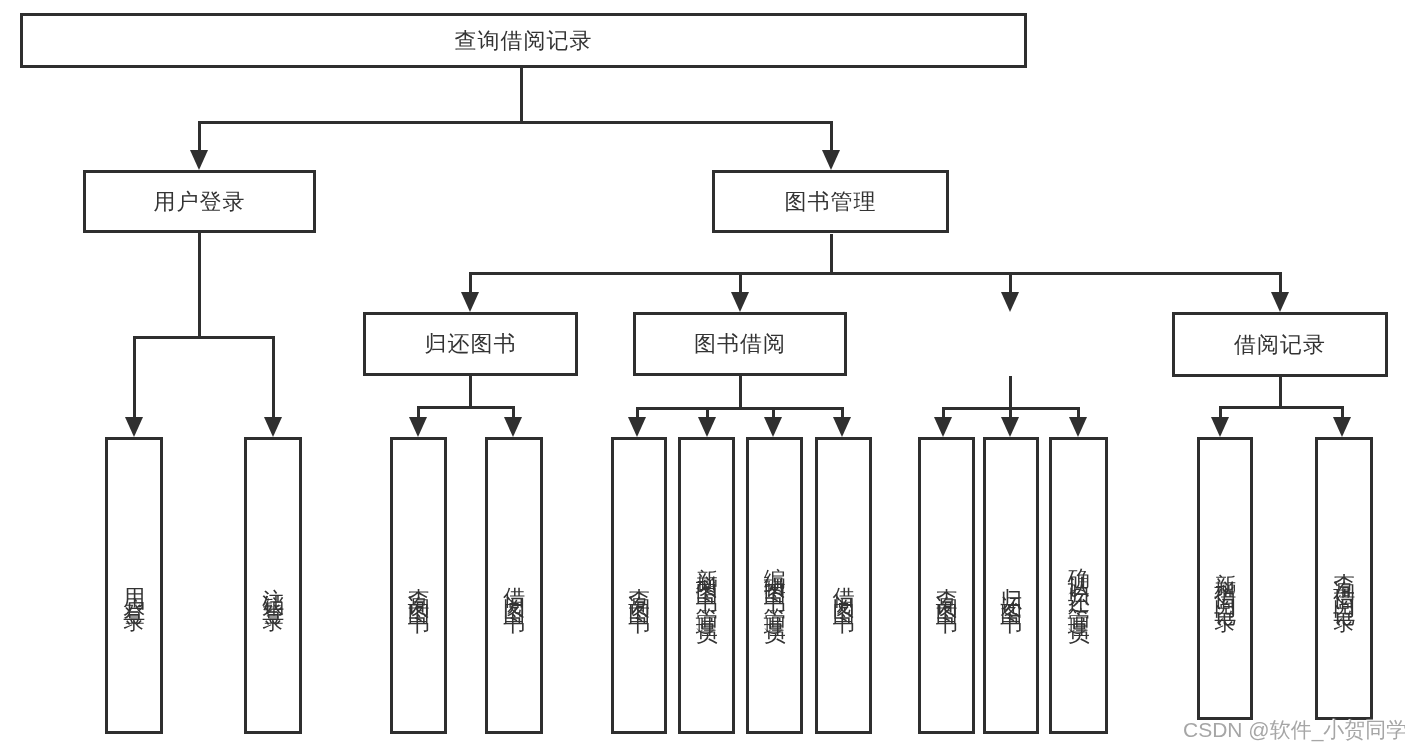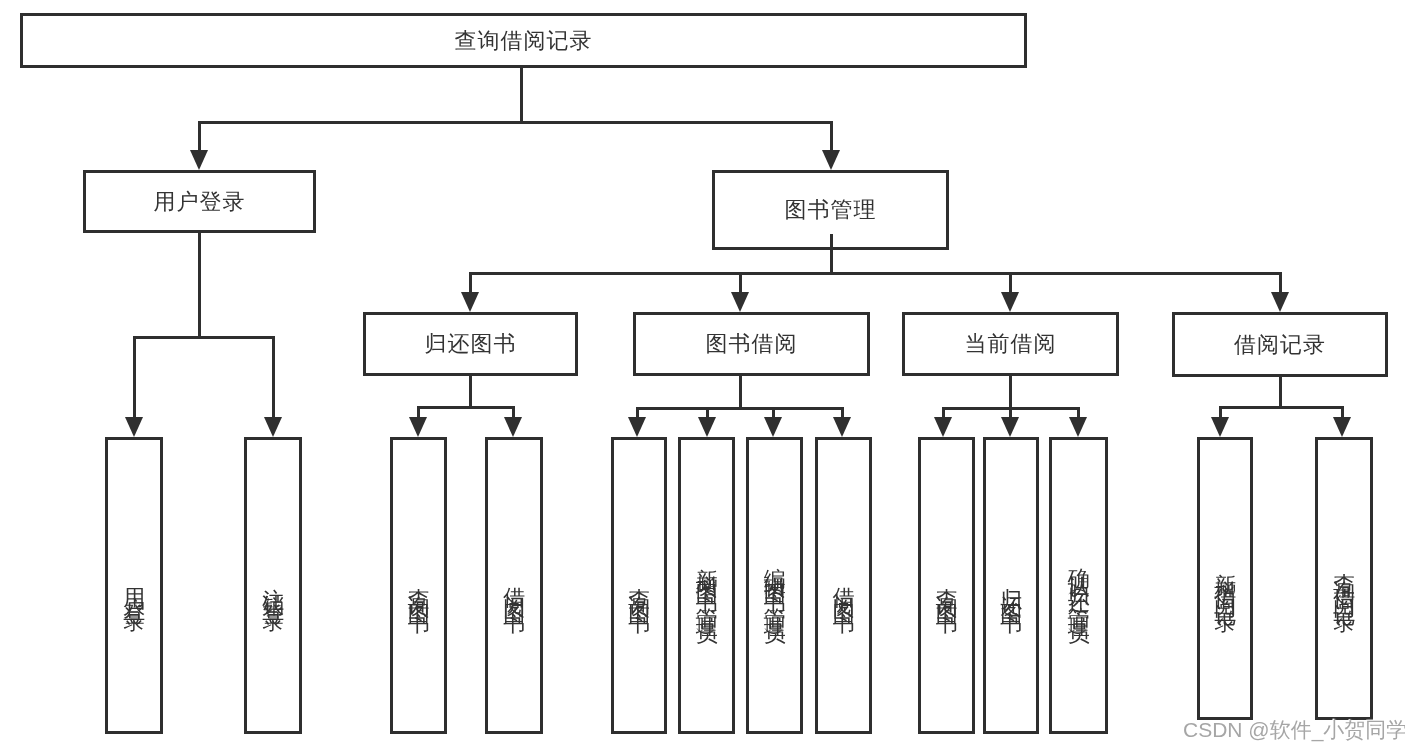--- a/index.html
+++ b/index.html
@@ -43,21 +43,21 @@
   <div>
     <div class="vline" style="left:520px;top:68px;height:54px;"></div>
     <div class="hline" style="left:198px;top:121px;width:634px;"></div>
     <div class="vline" style="left:198px;top:121px;height:32px;"></div>
     <div class="arrow" style="left:190px;top:150px;"></div>
     <div class="vline" style="left:830px;top:121px;height:32px;"></div>
     <div class="arrow" style="left:822px;top:150px;"></div>
   </div>
 
   <div class="box" style="left:83px;top:170px;width:233px;height:63px;">用户登录</div>
-  <div class="box" style="left:712px;top:170px;width:237px;height:80px;">图书管理</div>
+  <div class="box" style="left:712px;top:170px;width:237px;height:63px;">图书管理</div>
 
   <div>
     <div class="vline" style="left:198px;top:233px;height:105px;"></div>
     <div class="hline" style="left:133px;top:336px;width:142px;"></div>
     <div class="vline" style="left:133px;top:336px;height:84px;"></div>
     <div class="arrow" style="left:125px;top:417px;"></div>
     <div class="vline" style="left:272px;top:336px;height:84px;"></div>
     <div class="arrow" style="left:264px;top:417px;"></div>
   </div>
 
@@ -68,22 +68,21 @@
     <div class="arrow" style="left:461px;top:292px;"></div>
     <div class="vline" style="left:739px;top:272px;height:24px;"></div>
     <div class="arrow" style="left:731px;top:292px;"></div>
     <div class="vline" style="left:1009px;top:272px;height:24px;"></div>
     <div class="arrow" style="left:1001px;top:292px;"></div>
     <div class="vline" style="left:1279px;top:272px;height:24px;"></div>
     <div class="arrow" style="left:1271px;top:292px;"></div>
   </div>
 
   <div class="box" style="left:363px;top:312px;width:215px;height:64px;">归还图书</div>
-  <div class="box" style="left:633px;top:312px;width:237px;height:64px;">图书借阅</div>
-  <div class="box" style="left:902px;top:312px;width:217px;height:64px;">当前借阅</div>
+  <div class="box" style="left:633px;top:312px;width:214px;height:64px;">图书借阅</div>
   <div class="box" style="left:1172px;top:312px;width:216px;height:65px;">借阅记录</div>
 
   <div>
     <div class="vline" style="left:469px;top:376px;height:32px;"></div>
     <div class="hline" style="left:417px;top:406px;width:97px;"></div>
     <div class="vline" style="left:417px;top:406px;height:14px;"></div>
     <div class="arrow" style="left:409px;top:417px;"></div>
     <div class="vline" style="left:512px;top:406px;height:14px;"></div>
     <div class="arrow" style="left:504px;top:417px;"></div>
   </div>

